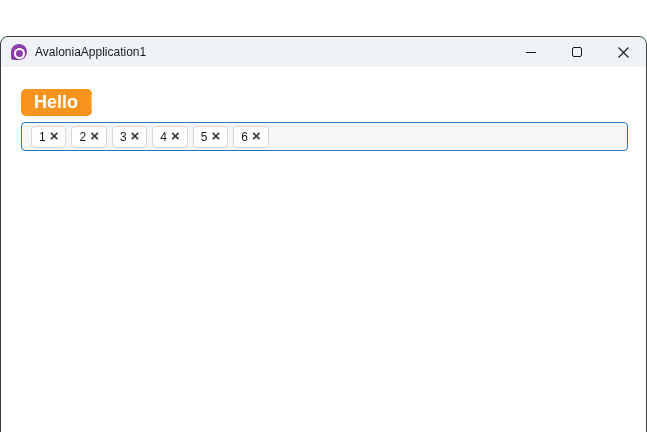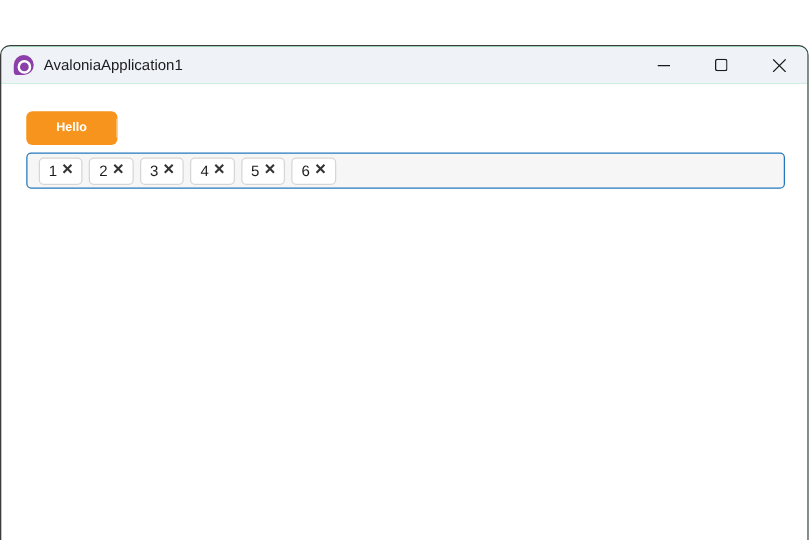--- a/index.html
+++ b/index.html
@@ -62,22 +62,22 @@
     align-items: center;
     height: 27px;
     background: #F7941D;
     border-radius: 5px;
     overflow: hidden;
   }
   .split-segment {
     border: none; background: transparent;
     color: #ffffff;
     font-family: inherit;
-    font-size: 10px; font-weight: 700;
-    padding: 0 24px;
+    font-size: 18px; font-weight: 700;
+    padding: 0 13px;
     height: 100%;
     cursor: pointer;
     line-height: 27px;
   }
   .split-divider {
     width: 1px; height: 15px;
     background: rgba(255,255,255,0.45);
     flex: 0 0 1px;
   }
 

